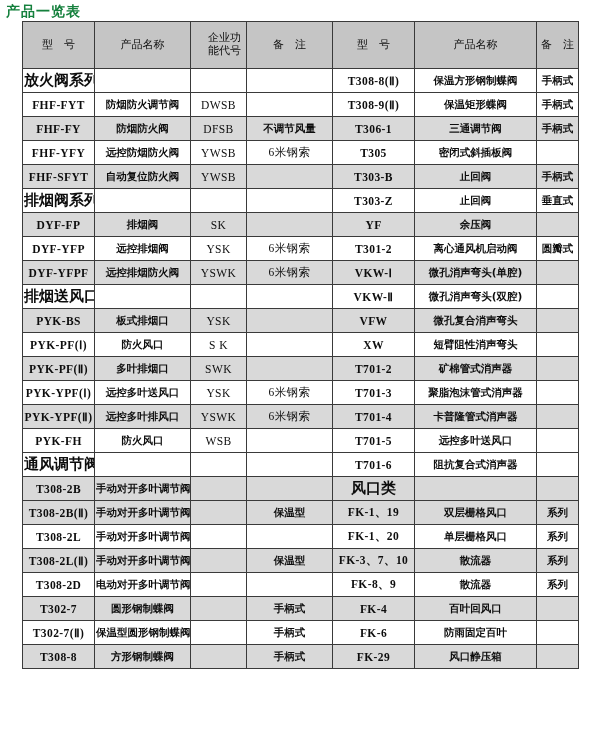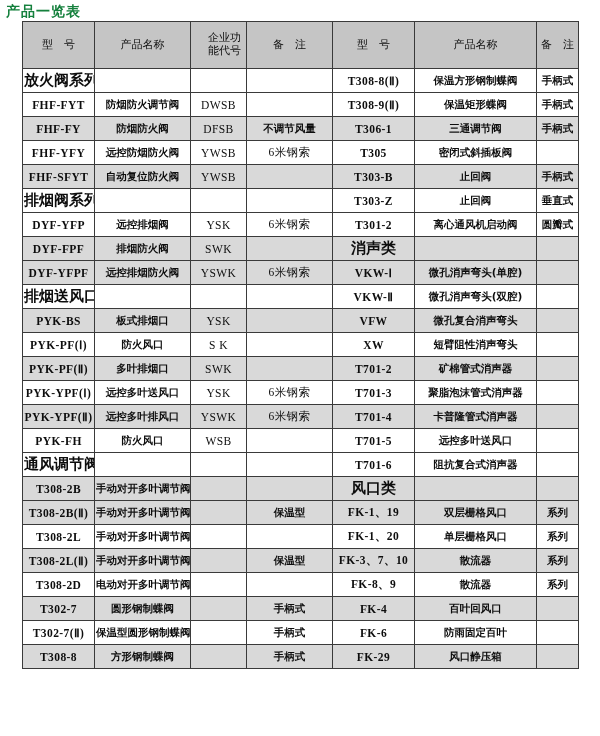--- a/index.html
+++ b/index.html
@@ -113,37 +113,37 @@
   </tr>
       <tr>
     <td class="model-col cjk">排烟阀系列</td>
     <td></td>
     <td></td>
     <td></td>
     <td class="model-col latin">T303-Z</td>
     <td class="cjk">止回阀</td>
     <td class="cjk">垂直式</td>
   </tr>
+      <tr class="gray">
+    <td class="model-col latin">DYF-FP</td>
+    <td class="cjk">排烟阀</td>
+    <td class="latin">SK</td>
+    <td></td>
+    <td class="model-col latin">YF</td>
+    <td class="cjk">余压阀</td>
+    <td></td>
+  </tr>
       <tr>
     <td class="model-col latin">DYF-YFP</td>
     <td class="cjk">远控排烟阀</td>
     <td class="latin">YSK</td>
     <td class="latin">6米钢索</td>
     <td class="model-col latin">T301-2</td>
     <td class="cjk">离心通风机启动阀</td>
     <td class="cjk">圆瓣式</td>
-  </tr>
-      <tr class="gray">
-    <td class="model-col latin">DYF-FPF</td>
-    <td class="cjk">排烟防火阀</td>
-    <td class="latin">SWK</td>
-    <td></td>
-    <td class="model-col cjk">消声类</td>
-    <td></td>
-    <td></td>
   </tr>
       <tr class="gray">
     <td class="model-col latin">DYF-YFPF</td>
     <td class="cjk">远控排烟防火阀</td>
     <td class="latin">YSWK</td>
     <td class="latin">6米钢索</td>
     <td class="model-col latin">VKW-Ⅰ</td>
     <td class="cjk">微孔消声弯头(单腔)</td>
     <td></td>
   </tr>

